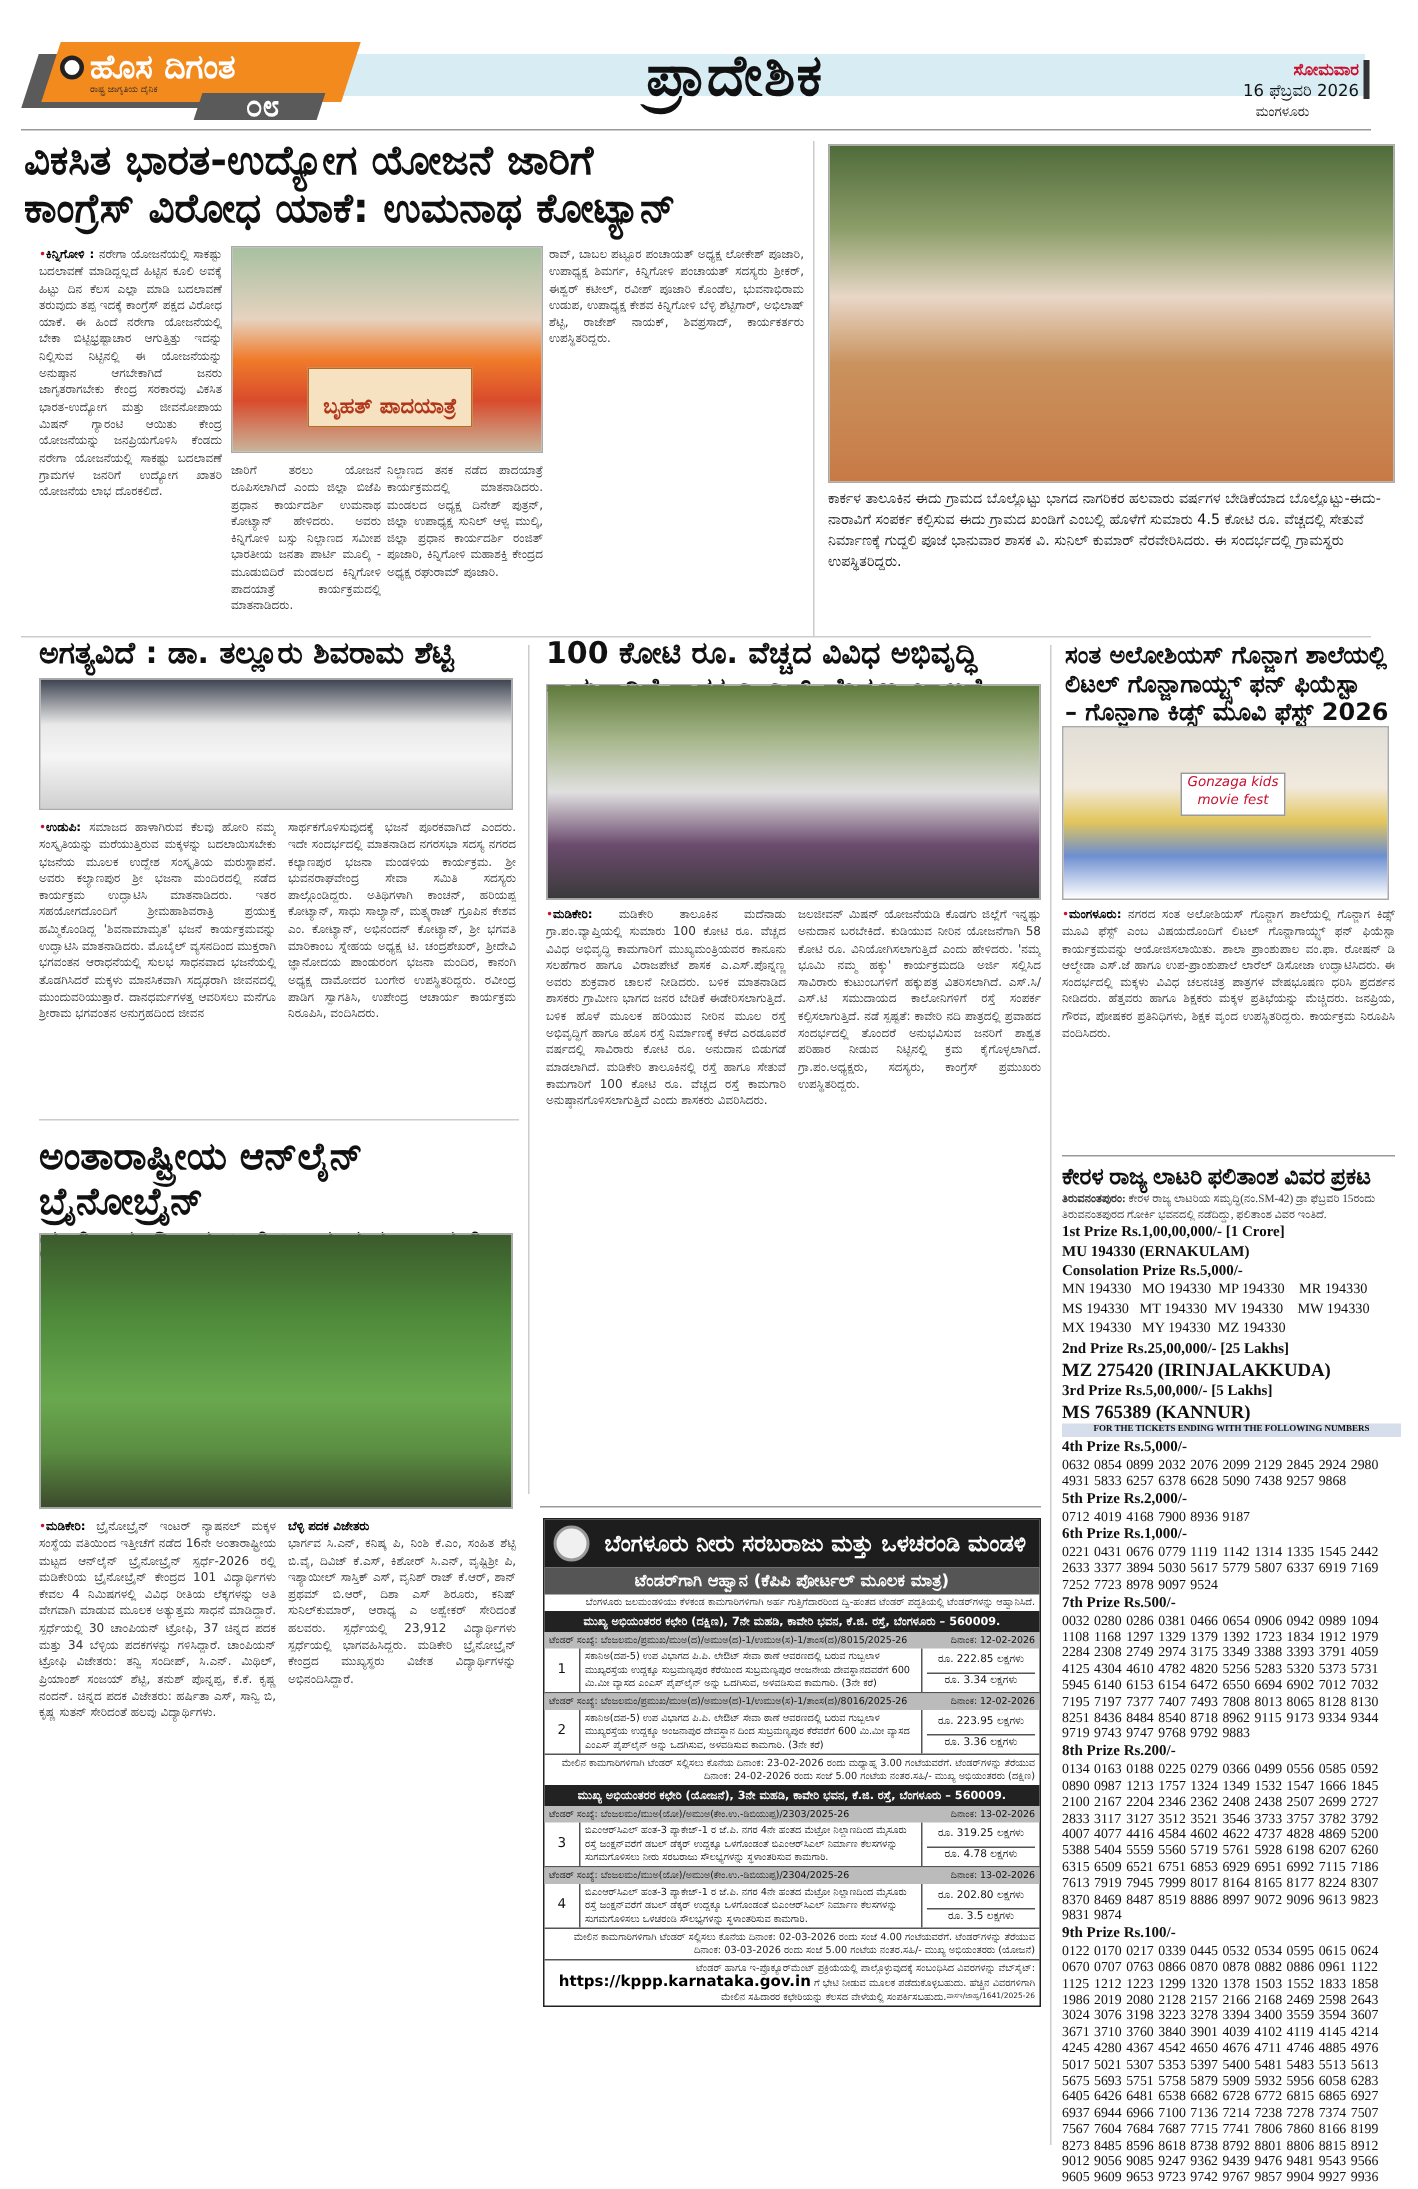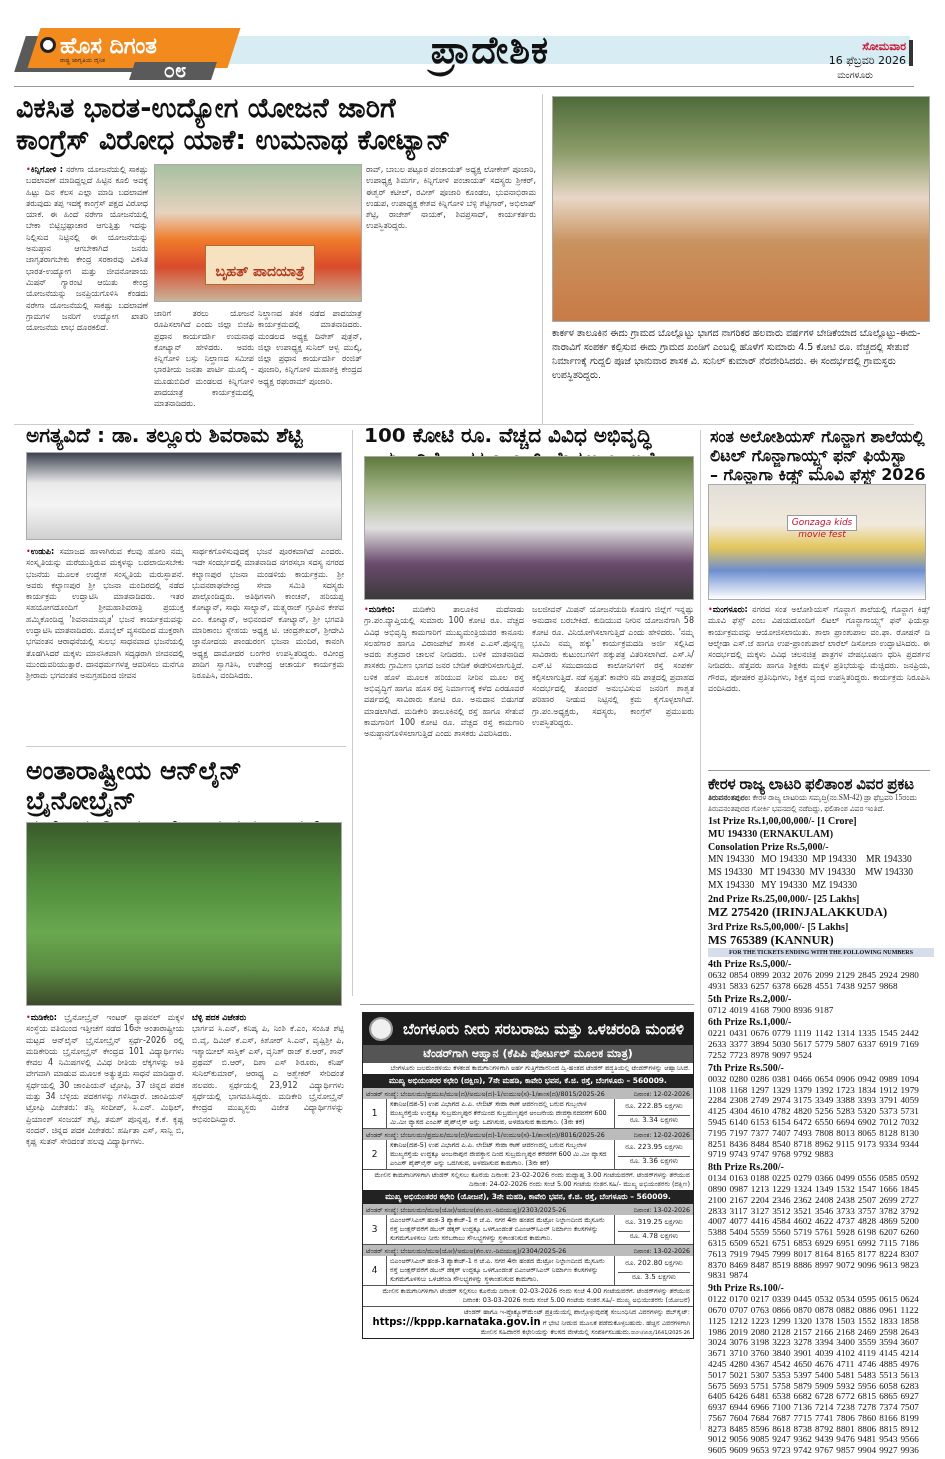--- a/index.html
+++ b/index.html
@@ -133,21 +133,21 @@
 <div class="abs body" style="left:532px;top:604px;width:162px;height:390px;"><span>ಜಲಜೀವನ್ ಮಿಷನ್ ಯೋಜನೆಯಡಿ ಕೊಡಗು ಜಿಲ್ಲೆಗೆ ಇನ್ನಷ್ಟು ಅನುದಾನ ಬರಬೇಕಿದೆ. ಕುಡಿಯುವ ನೀರಿನ ಯೋಜನೆಗಾಗಿ 58 ಕೋಟಿ ರೂ. ವಿನಿಯೋಗಿಸಲಾಗುತ್ತಿದೆ ಎಂದು ಹೇಳಿದರು. 'ನಮ್ಮ ಭೂಮಿ ನಮ್ಮ ಹಕ್ಕು' ಕಾರ್ಯಕ್ರಮದಡಿ ಅರ್ಜಿ ಸಲ್ಲಿಸಿದ ಸಾವಿರಾರು ಕುಟುಂಬಗಳಿಗೆ ಹಕ್ಕುಪತ್ರ ವಿತರಿಸಲಾಗಿದೆ. ಎಸ್.ಸಿ/ಎಸ್.ಟಿ ಸಮುದಾಯದ ಕಾಲೋನಿಗಳಿಗೆ ರಸ್ತೆ ಸಂಪರ್ಕ ಕಲ್ಪಿಸಲಾಗುತ್ತಿದೆ. ನಡೆ ಸ್ಪಷ್ಟತೆ: ಕಾವೇರಿ ನದಿ ಪಾತ್ರದಲ್ಲಿ ಪ್ರವಾಹದ ಸಂದರ್ಭದಲ್ಲಿ ತೊಂದರೆ ಅನುಭವಿಸುವ ಜನರಿಗೆ ಶಾಶ್ವತ ಪರಿಹಾರ ನೀಡುವ ನಿಟ್ಟಿನಲ್ಲಿ ಕ್ರಮ ಕೈಗೊಳ್ಳಲಾಗಿದೆ. ಗ್ರಾ.ಪಂ.ಅಧ್ಯಕ್ಷರು, ಸದಸ್ಯರು, ಕಾಂಗ್ರೆಸ್ ಪ್ರಮುಖರು ಉಪಸ್ಥಿತರಿದ್ದರು.</span></div>
 
 <div class="abs vr" style="left:700px;top:430px;height:1000px;"></div>
 
 <div class="abs hl hl-small" style="left:710px;top:428px;width:228px;font-family:'DejaVu Sans',sans-serif;">
   <div>ಸಂತ ಅಲೋಶಿಯಸ್ ಗೊನ್ಜಾಗ ಶಾಲೆಯಲ್ಲಿ</div>
   <div>ಲಿಟಲ್ ಗೊನ್ಜಾಗಾಯ್ಟ್ಸ್ ಫನ್ ಫಿಯೆಸ್ಟಾ</div>
   <div>– ಗೊನ್ಜಾಗಾ ಕಿಡ್ಸ್ ಮೂವಿ ಫೆಸ್ಟ್ 2026</div>
 </div>
 <div class="abs photo p5" style="left:708px;top:484px;width:218px;height:116px;">
-  <div class="photo-sign" style="left:78px;top:30px;width:70px;height:16px;line-height:12px;">Gonzaga kids movie fest</div>
+  <div class="photo-sign" style="left:78px;top:30px;width:70px;height:29px;line-height:12px;">Gonzaga kids movie fest</div>
 </div>
 <div class="abs body" style="left:708px;top:604px;width:222px;height:150px;">
   <span class="bullet">•</span><span class="dateline">ಮಂಗಳೂರು:</span>
   <span>ನಗರದ ಸಂತ ಅಲೋಶಿಯಸ್ ಗೊನ್ಜಾಗ ಶಾಲೆಯಲ್ಲಿ ಗೊನ್ಜಾಗ ಕಿಡ್ಸ್ ಮೂವಿ ಫೆಸ್ಟ್ ಎಂಬ ವಿಷಯದೊಂದಿಗೆ ಲಿಟಲ್ ಗೊನ್ಜಾಗಾಯ್ಟ್ಸ್ ಫನ್ ಫಿಯೆಸ್ಟಾ ಕಾರ್ಯಕ್ರಮವನ್ನು ಆಯೋಜಿಸಲಾಯಿತು. ಶಾಲಾ ಪ್ರಾಂಶುಪಾಲ ವಂ.ಫಾ. ರೋಷನ್ ಡಿ ಆಲ್ಮೇಡಾ ಎಸ್.ಜೆ ಹಾಗೂ ಉಪ-ಪ್ರಾಂಶುಪಾಲೆ ಲಾರೆಲ್ ಡಿಸೋಜಾ ಉದ್ಘಾಟಿಸಿದರು. ಈ ಸಂದರ್ಭದಲ್ಲಿ ಮಕ್ಕಳು ವಿವಿಧ ಚಲನಚಿತ್ರ ಪಾತ್ರಗಳ ವೇಷಭೂಷಣ ಧರಿಸಿ ಪ್ರದರ್ಶನ ನೀಡಿದರು. ಹೆತ್ತವರು ಹಾಗೂ ಶಿಕ್ಷಕರು ಮಕ್ಕಳ ಪ್ರತಿಭೆಯನ್ನು ಮೆಚ್ಚಿದರು. ಜನಪ್ರಿಯ, ಗೌರವ, ಪೋಷಕರ ಪ್ರತಿನಿಧಿಗಳು, ಶಿಕ್ಷಕ ವೃಂದ ಉಪಸ್ಥಿತರಿದ್ದರು. ಕಾರ್ಯಕ್ರಮ ನಿರೂಪಿಸಿ ವಂದಿಸಿದರು.</span>
 </div>
 <div class="abs hr" style="left:708px;top:770px;width:222px;"></div>
 
 <div class="abs hr" style="left:26px;top:746px;width:320px;background:#ccc;"></div>
 <div class="abs hl hl-big" style="left:26px;top:756px;width:330px;font-size:25px;">
   <div>ಅಂತಾರಾಷ್ಟ್ರೀಯ ಆನ್‌ಲೈನ್ ಬ್ರೈನೋಬ್ರೈನ್</div>
@@ -191,21 +191,21 @@
         <span>2099</span>
         <span>2129</span>
         <span>2845</span>
         <span>2924</span>
         <span>2980</span>
         <span>4931</span>
         <span>5833</span>
         <span>6257</span>
         <span>6378</span>
         <span>6628</span>
-        <span>4551</span>
+        <span>5090</span>
         <span>7438</span>
         <span>9257</span>
         <span>9868</span>
       </div>
       <div class="lot-b">5th Prize Rs.2,000/-</div>
       <div class="lot-grid">
         <span>0712</span>
         <span>4019</span>
         <span>4168</span>
         <span>7900</span>
@@ -327,21 +327,21 @@
         <span>0225</span>
         <span>0279</span>
         <span>0366</span>
         <span>0499</span>
         <span>0556</span>
         <span>0585</span>
         <span>0592</span>
         <span>0890</span>
         <span>0987</span>
         <span>1213</span>
-        <span>1229</span>
+        <span>1757</span>
         <span>1324</span>
         <span>1349</span>
         <span>1532</span>
         <span>1547</span>
         <span>1666</span>
         <span>1845</span>
         <span>2100</span>
         <span>2167</span>
         <span>2204</span>
         <span>2346</span>

